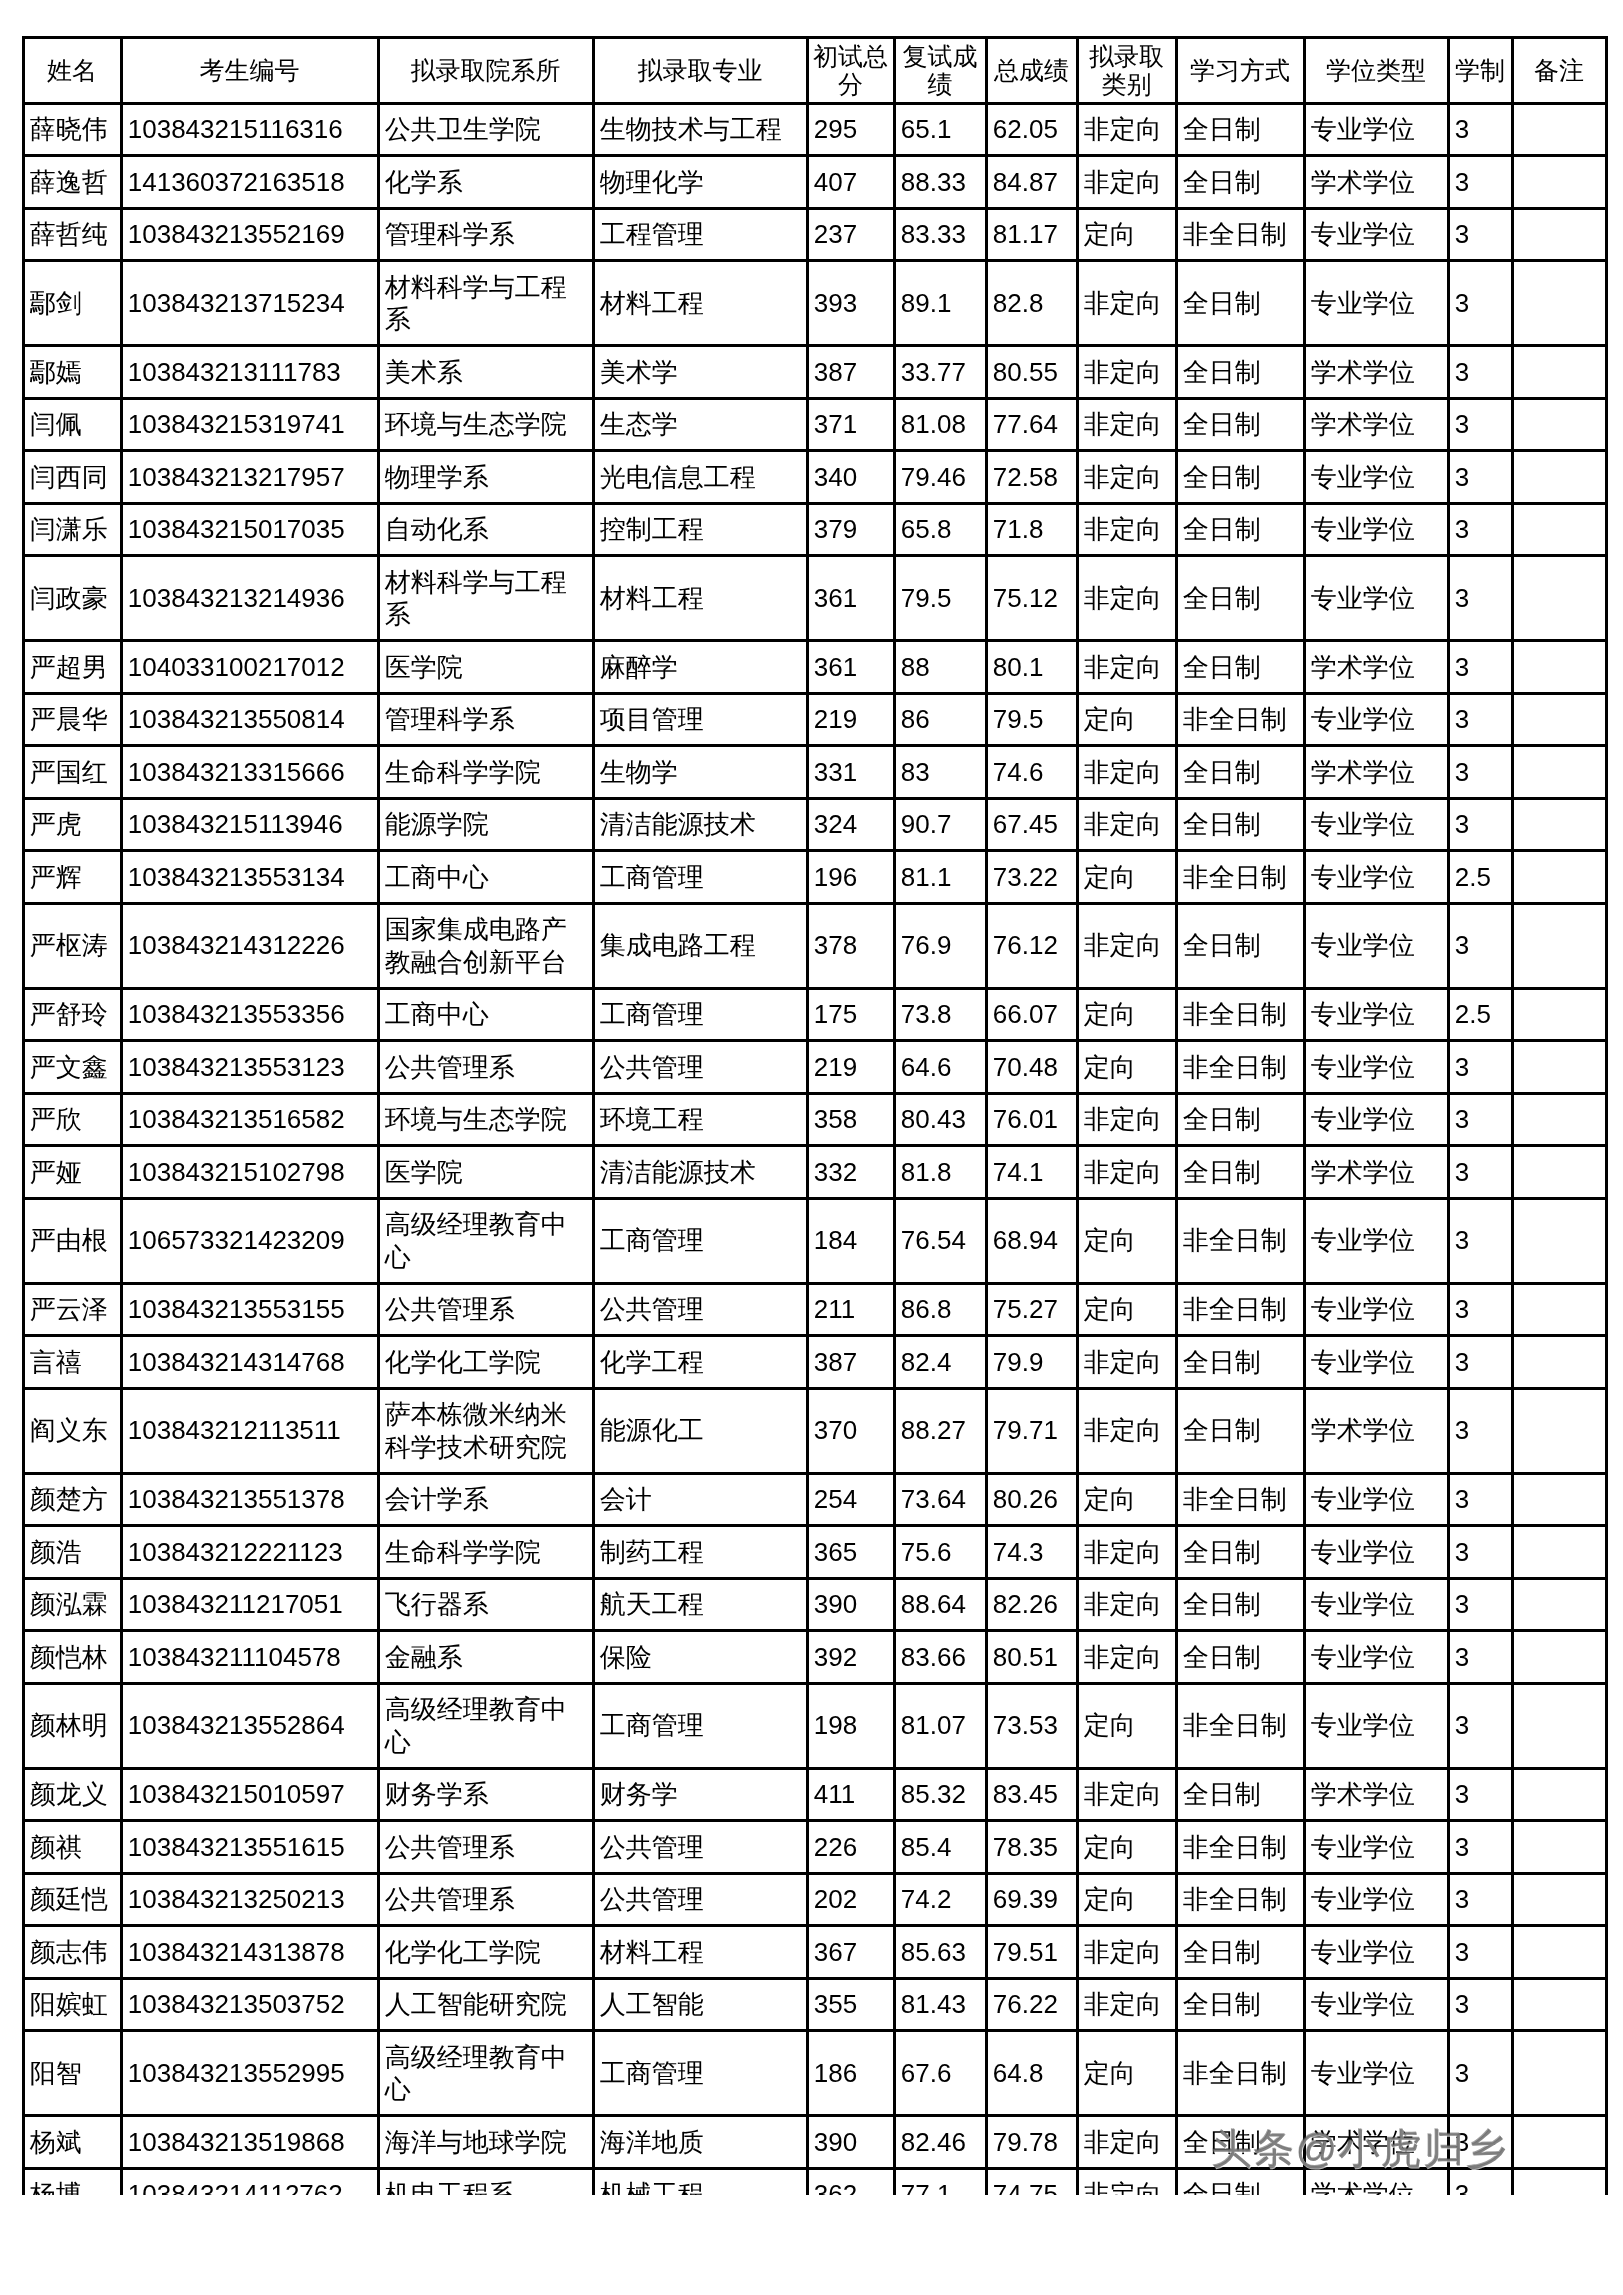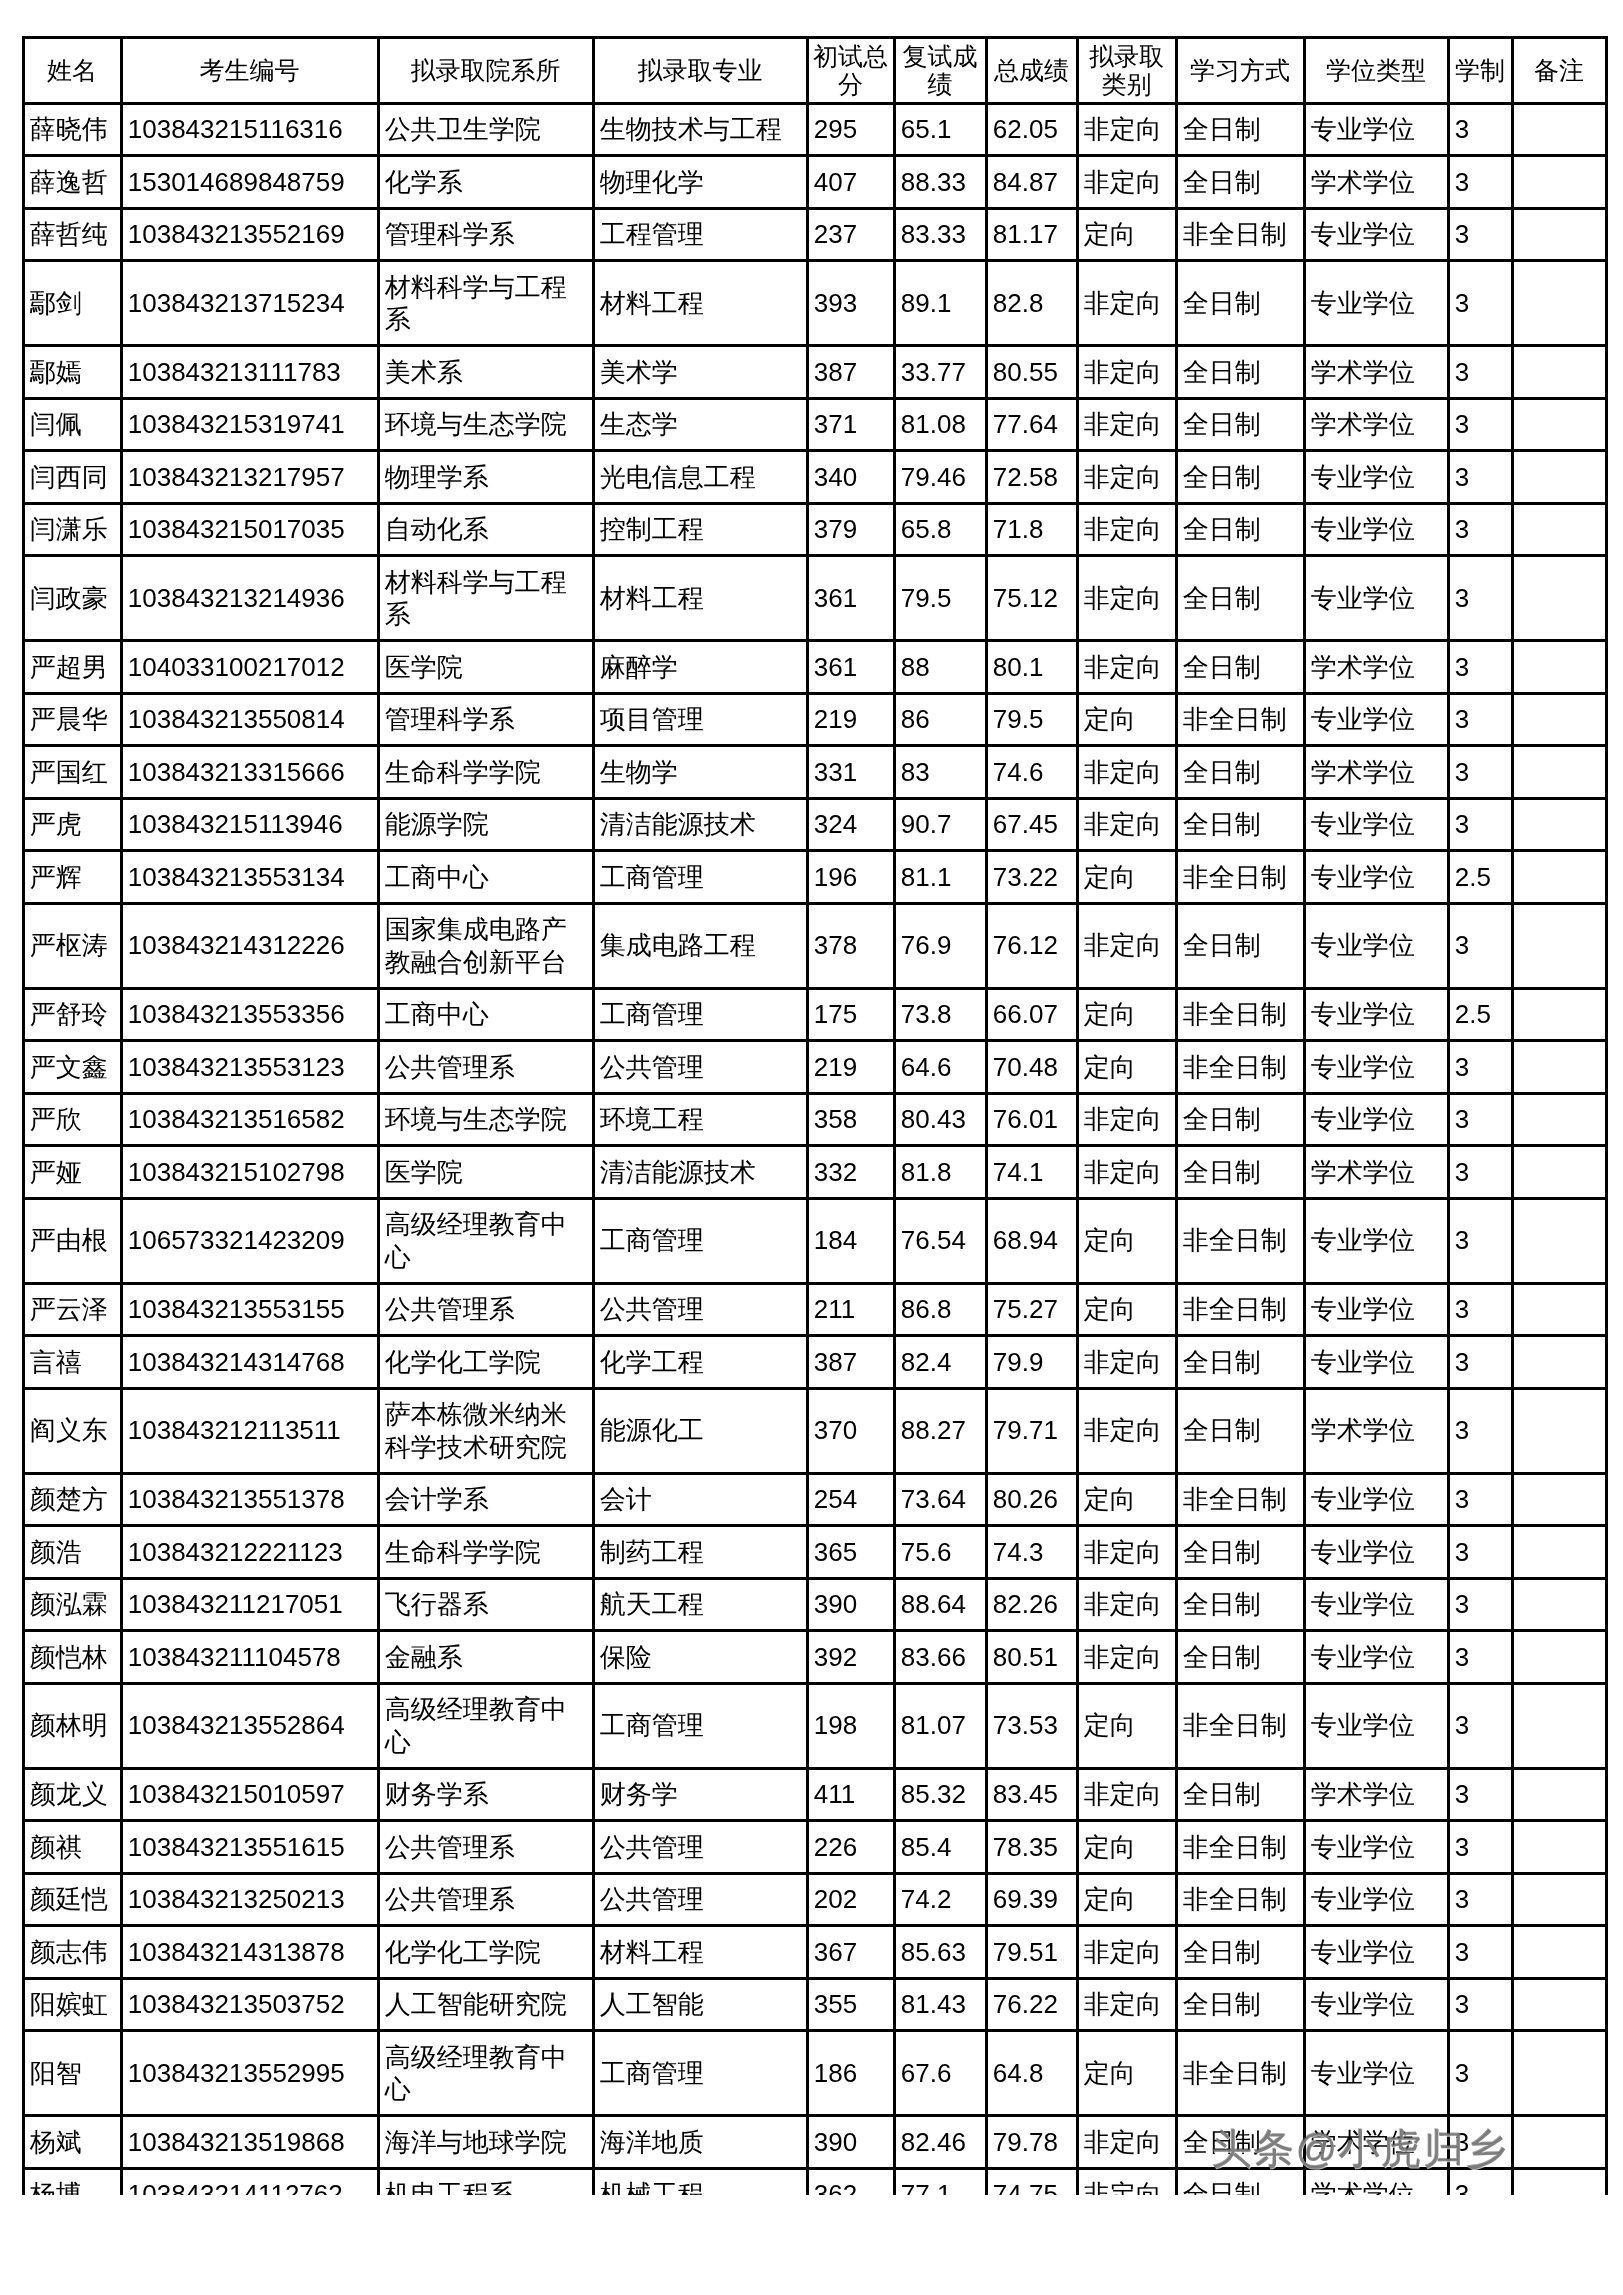--- a/index.html
+++ b/index.html
@@ -118,21 +118,21 @@
           <td class="c-center">65.1</td>
           <td class="c-center">62.05</td>
           <td>非定向</td>
           <td>全日制</td>
           <td>专业学位</td>
           <td>3</td>
           <td></td>
         </tr>
         <tr>
           <td>薛逸哲</td>
-          <td>153014689848759</td>
+          <td>141360372163518</td>
           <td>化学系</td>
           <td>物理化学</td>
           <td class="c-center">407</td>
           <td class="c-center">88.33</td>
           <td class="c-center">84.87</td>
           <td>非定向</td>
           <td>全日制</td>
           <td>学术学位</td>
           <td>3</td>
           <td></td>

